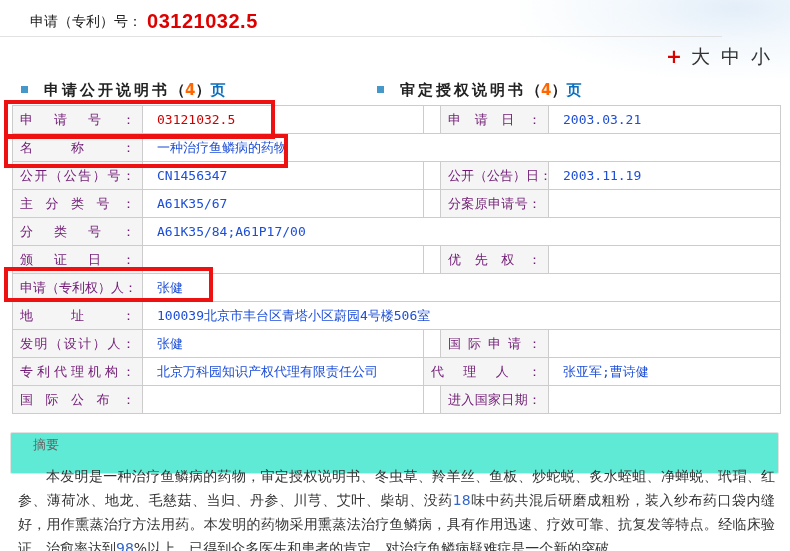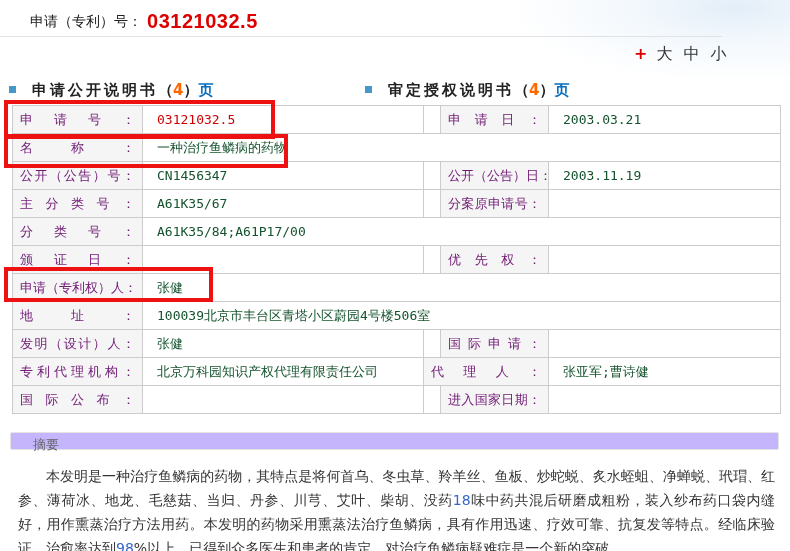--- a/index.html
+++ b/index.html
@@ -11,54 +11,54 @@
        background:radial-gradient(ellipse at 80% 10%, rgba(205,224,243,.55) 0%, rgba(222,236,248,.35) 35%, rgba(255,255,255,0) 75%);}
 
   
   .top-header{position:absolute;top:10px;left:30px;white-space:nowrap;}
   .top-header .lab{font-size:14px;color:#222;vertical-align:middle;}
   .top-header .num{font-size:20px;font-weight:bold;color:#dd0000;vertical-align:middle;
                    font-family:"Liberation Sans","DejaVu Sans",sans-serif;letter-spacing:.5px;}
   .divider{position:absolute;top:36px;left:0;width:722px;height:1px;background:#e2e2e2;}
 
   
-  .font-controls{position:absolute;top:44px;left:634px;font-size:16px;color:#333;cursor:pointer;}
+  .font-controls{position:absolute;top:44px;left:666px;font-size:19px;color:#333;cursor:pointer;}
   .font-controls .plus{color:#dd0000;font-weight:bold;margin-right:4px;}
   .font-controls .opt{margin:0 5px;letter-spacing:1px;}
 
   
-  .sections{position:absolute;top:80px;left:0;width:766px;height:22px;}
+  .sections{position:absolute;top:80px;left:12px;width:766px;height:22px;}
   .section{position:absolute;top:0;white-space:nowrap;}
   .section.left{left:9px;}
   .section.right{left:365px;}
   .bullet{display:inline-block;width:7px;height:7px;background:#4698cb;margin-right:16px;vertical-align:2px;}
   .sec-title{font-size:15px;font-weight:bold;color:#222;letter-spacing:3px;}
   .sec-paren{font-size:15px;font-weight:bold;color:#222;}
   .sec-count{font-size:15px;font-weight:bold;color:#ff6600;}
   .sec-pages{font-size:15px;font-weight:bold;color:#0b6fbe;}
 
   
   table.info{position:absolute;top:105px;left:12px;width:769px;border-collapse:collapse;table-layout:fixed;}
   table.info td{border:1px solid #ccc;height:27px;padding:0;font-size:13px;color:#222;overflow:hidden;}
   td.lblc{background:#f5f5f5;}
   td.lblc .lbl{display:block;margin:4px 7px;text-align:justify;text-align-last:justify;color:#701a75;white-space:nowrap;}
   td.valc{background:#fff;}
   td.valc .val{display:block;padding-left:14px;white-space:nowrap;
-               font-family:"DejaVu Sans Mono","Liberation Mono",monospace;font-size:13px;color:#14532d;}
+               font-family:"DejaVu Sans Mono","Liberation Mono",monospace;font-size:13px;color:#1d4ed8;}
   td.valc .val.red{color:#cc0000;}
   td.spacer{border-top:1px solid #ccc;border-bottom:1px solid #ccc;background:#fff;}
 
   
   .anno{position:absolute;border:4px solid #ee1111;background:transparent;pointer-events:none;}
   .anno.b1{left:4px;top:100px;width:263px;height:31px;}
   .anno.b2{left:4px;top:134px;width:276px;height:26px;}
   .anno.b3{left:4px;top:267px;width:201px;height:27px;}
 
   
-  .abstract-bar{position:absolute;top:432px;left:10px;width:769px;height:18px;background:#c4b5fd;
+  .abstract-bar{position:absolute;top:432px;left:10px;width:769px;height:42px;background:#5eead4;
                 border:1px solid #e3e3e3;border-radius:2px;box-sizing:border-box;}
   .abstract-bar .t{display:block;line-height:24px;padding-left:22px;font-size:13px;color:#666;}
   .abstract-text{position:absolute;top:464px;left:18px;width:757px;font-size:14px;line-height:24px;
                  color:#333;text-align:justify;text-indent:2em;}
   .abstract-text .hl{color:#3366cc;}
 </style>
 </head>
 <body>
 
 <div class="page">
@@ -233,15 +233,15 @@
     </table>
 
   <div class="anno b1"></div>
   <div class="anno b2"></div>
   <div class="anno b3"></div>
 
   <div class="abstract-bar">
     <span class="t">摘要</span>
   </div>
 
-  <div class="abstract-text"><span>本发明是一种治疗鱼鳞病的药物，其特点是将何首乌、冬虫草、羚羊丝、鱼板、炒蛇蜕、炙水蛭蛆、净蝉蜕、玳瑁、红参、薄荷冰、地龙、毛慈菇、当归、丹参、川芎、艾叶、柴胡、没药</span><span class="hl">18</span><span>味中药共混后研磨成粗粉，装入纱布药口袋内缝好，用作熏蒸治疗方法用药。本发明的药物采用熏蒸法治疗鱼鳞病，具有作用迅速、疗效可靠、抗复发等特点。经临床验证，治愈率达到</span><span class="hl">98</span><span>%以上，已得到众多医生和患者的肯定，对治疗鱼鳞病疑难症是一个新的突破。</span></div>
+  <div class="abstract-text"><span>本发明是一种治疗鱼鳞病的药物，审定授权说明书、冬虫草、羚羊丝、鱼板、炒蛇蜕、炙水蛭蛆、净蝉蜕、玳瑁、红参、薄荷冰、地龙、毛慈菇、当归、丹参、川芎、艾叶、柴胡、没药</span><span class="hl">18</span><span>味中药共混后研磨成粗粉，装入纱布药口袋内缝好，用作熏蒸治疗方法用药。本发明的药物采用熏蒸法治疗鱼鳞病，具有作用迅速、疗效可靠、抗复发等特点。经临床验证，治愈率达到</span><span class="hl">98</span><span>%以上，已得到众多医生和患者的肯定，对治疗鱼鳞病疑难症是一个新的突破。</span></div>
 
 </div>
 
 </body></html>

